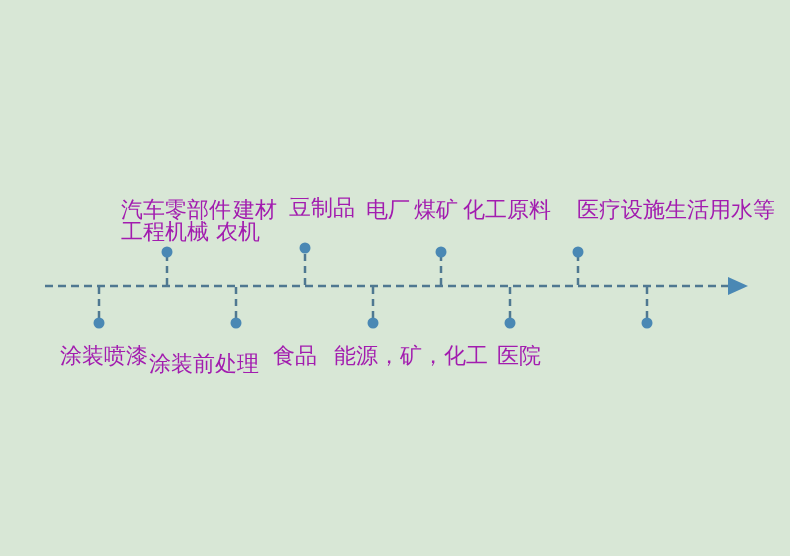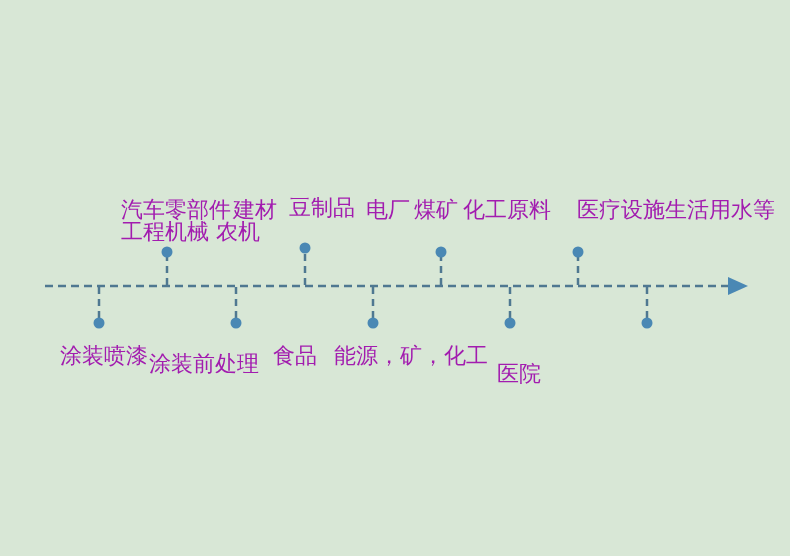--- a/index.html
+++ b/index.html
@@ -73,13 +73,13 @@
 <div class="label" style="left:414px; top:199px;">煤矿</div>
 <div class="label" style="left:463px; top:199px;">化工原料</div>
 <div class="label" style="left:577px; top:199px;">医疗设施生活用水等</div>
 
 <div class="label" style="left:121px; top:221px;">工程机械 农机</div>
 
 <div class="label" style="left:60px; top:345px;">涂装喷漆</div>
 <div class="label" style="left:149px; top:345px;margin-top:8px;">涂装前处理</div>
 <div class="label" style="left:273px; top:345px;">食品</div>
 <div class="label" style="left:334px; top:345px;">能源，矿，化工</div>
-<div class="label" style="left:497px; top:363px;">医院</div>
+<div class="label" style="left:497px; top:345px;">医院</div>
 
 </body></html>

